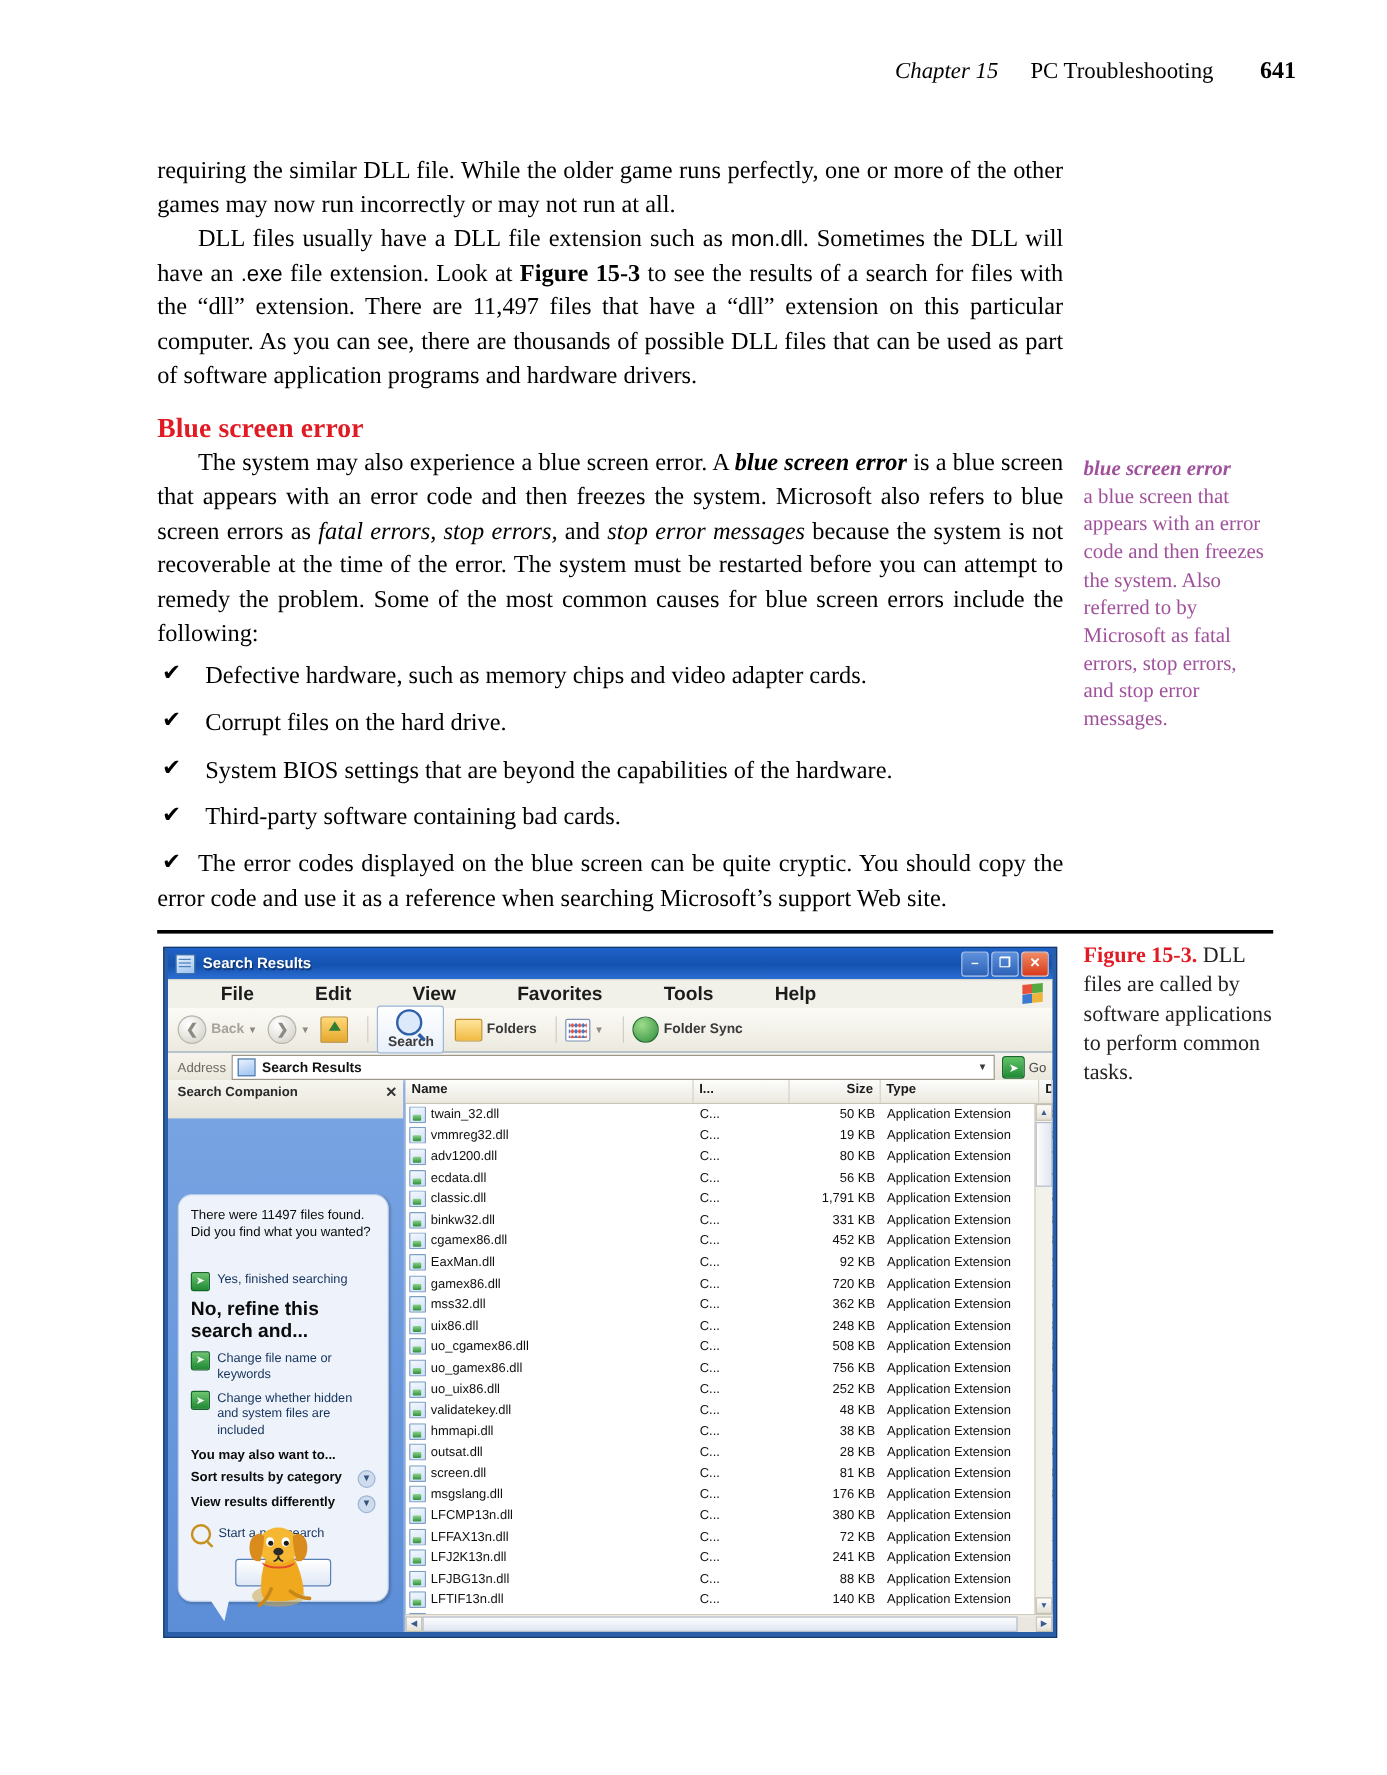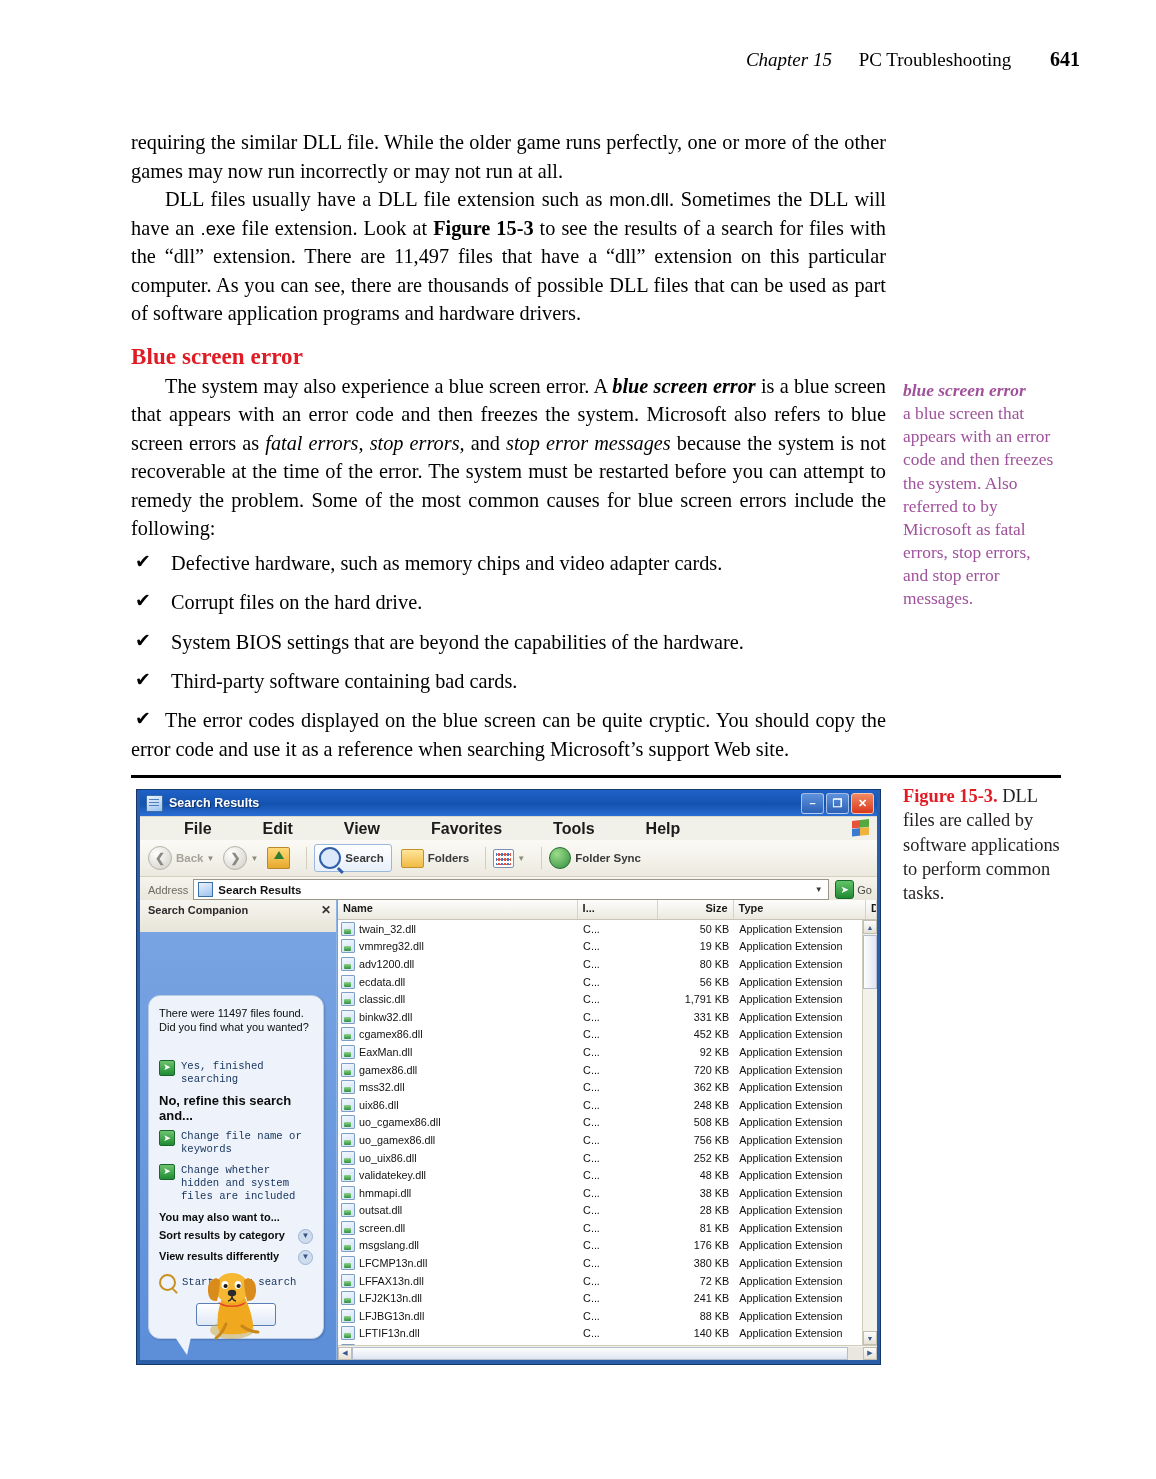--- a/index.html
+++ b/index.html
@@ -179,20 +179,21 @@
   }
   .ico-up:after{
     content:""; position:absolute; left:6px; top:3px;
     border-left:5px solid transparent; border-right:5px solid transparent;
     border-bottom:8px solid #2e7d32;
   }
   .search-btn{
     border:1px solid #9cb7da; border-radius:3px;
     background:linear-gradient(180deg,#ffffff,#e8f0fb);
     padding:2px 7px 2px 4px;
+    flex-direction:column;
   }
   .ico-mag{
     width:18px;height:18px; border-radius:50%;
     border:2.5px solid #2f5fa8; position:relative; background:#dbe9fb;
   }
   .ico-mag:after{
     content:""; position:absolute; right:-5px; bottom:-4px;
     width:7px; height:2.5px; background:#2f5fa8; transform:rotate(45deg);
   }
   .ico-folder{
@@ -285,22 +286,22 @@
   }
   .bln-q{ font-size:11px; font-weight:normal; color:#0b0b0b; line-height:1.3; margin-bottom:25px; }
   .bln-row{ display:flex; align-items:flex-start; margin-bottom:7px; }
   .arrow-ico{
     width:14px;height:14px;border-radius:2px; flex:none; margin-right:6px;
     background:linear-gradient(180deg,#6ec46f,#1f8a34);
     border:1px solid #17662a;
     display:flex; align-items:center; justify-content:center;
     color:#fff; font-size:9px; line-height:1;
   }
-  .bln-link{ font-size:10.6px; color:#14325c; line-height:1.25;font-family:Liberation Mono, monospace; }
-  .bln-sub{ font-size:13px; font-weight:bold; color:#0b0b0b; margin:6px 0 7px 0; }
+  .bln-link{ font-size:10.6px; color:#14325c; line-height:1.25; }
+  .bln-sub{ font-size:16px; font-weight:bold; color:#0b0b0b; margin:6px 0 7px 0; }
   .bln-sec{ font-size:11px; font-weight:bold; color:#0b0b0b; margin:8px 0 6px 0; }
   .bln-opt{
     display:flex; justify-content:space-between; align-items:flex-start;
     font-size:11px; font-weight:bold; color:#0b0b0b; margin-bottom:6px; line-height:1.25;
   }
   .chev{
     width:13px;height:13px;border-radius:50%;
     background:#cfdcee; border:1px solid #9db5d6;
     color:#36537f; font-size:8px; line-height:11px; text-align:center; flex:none;
   }

